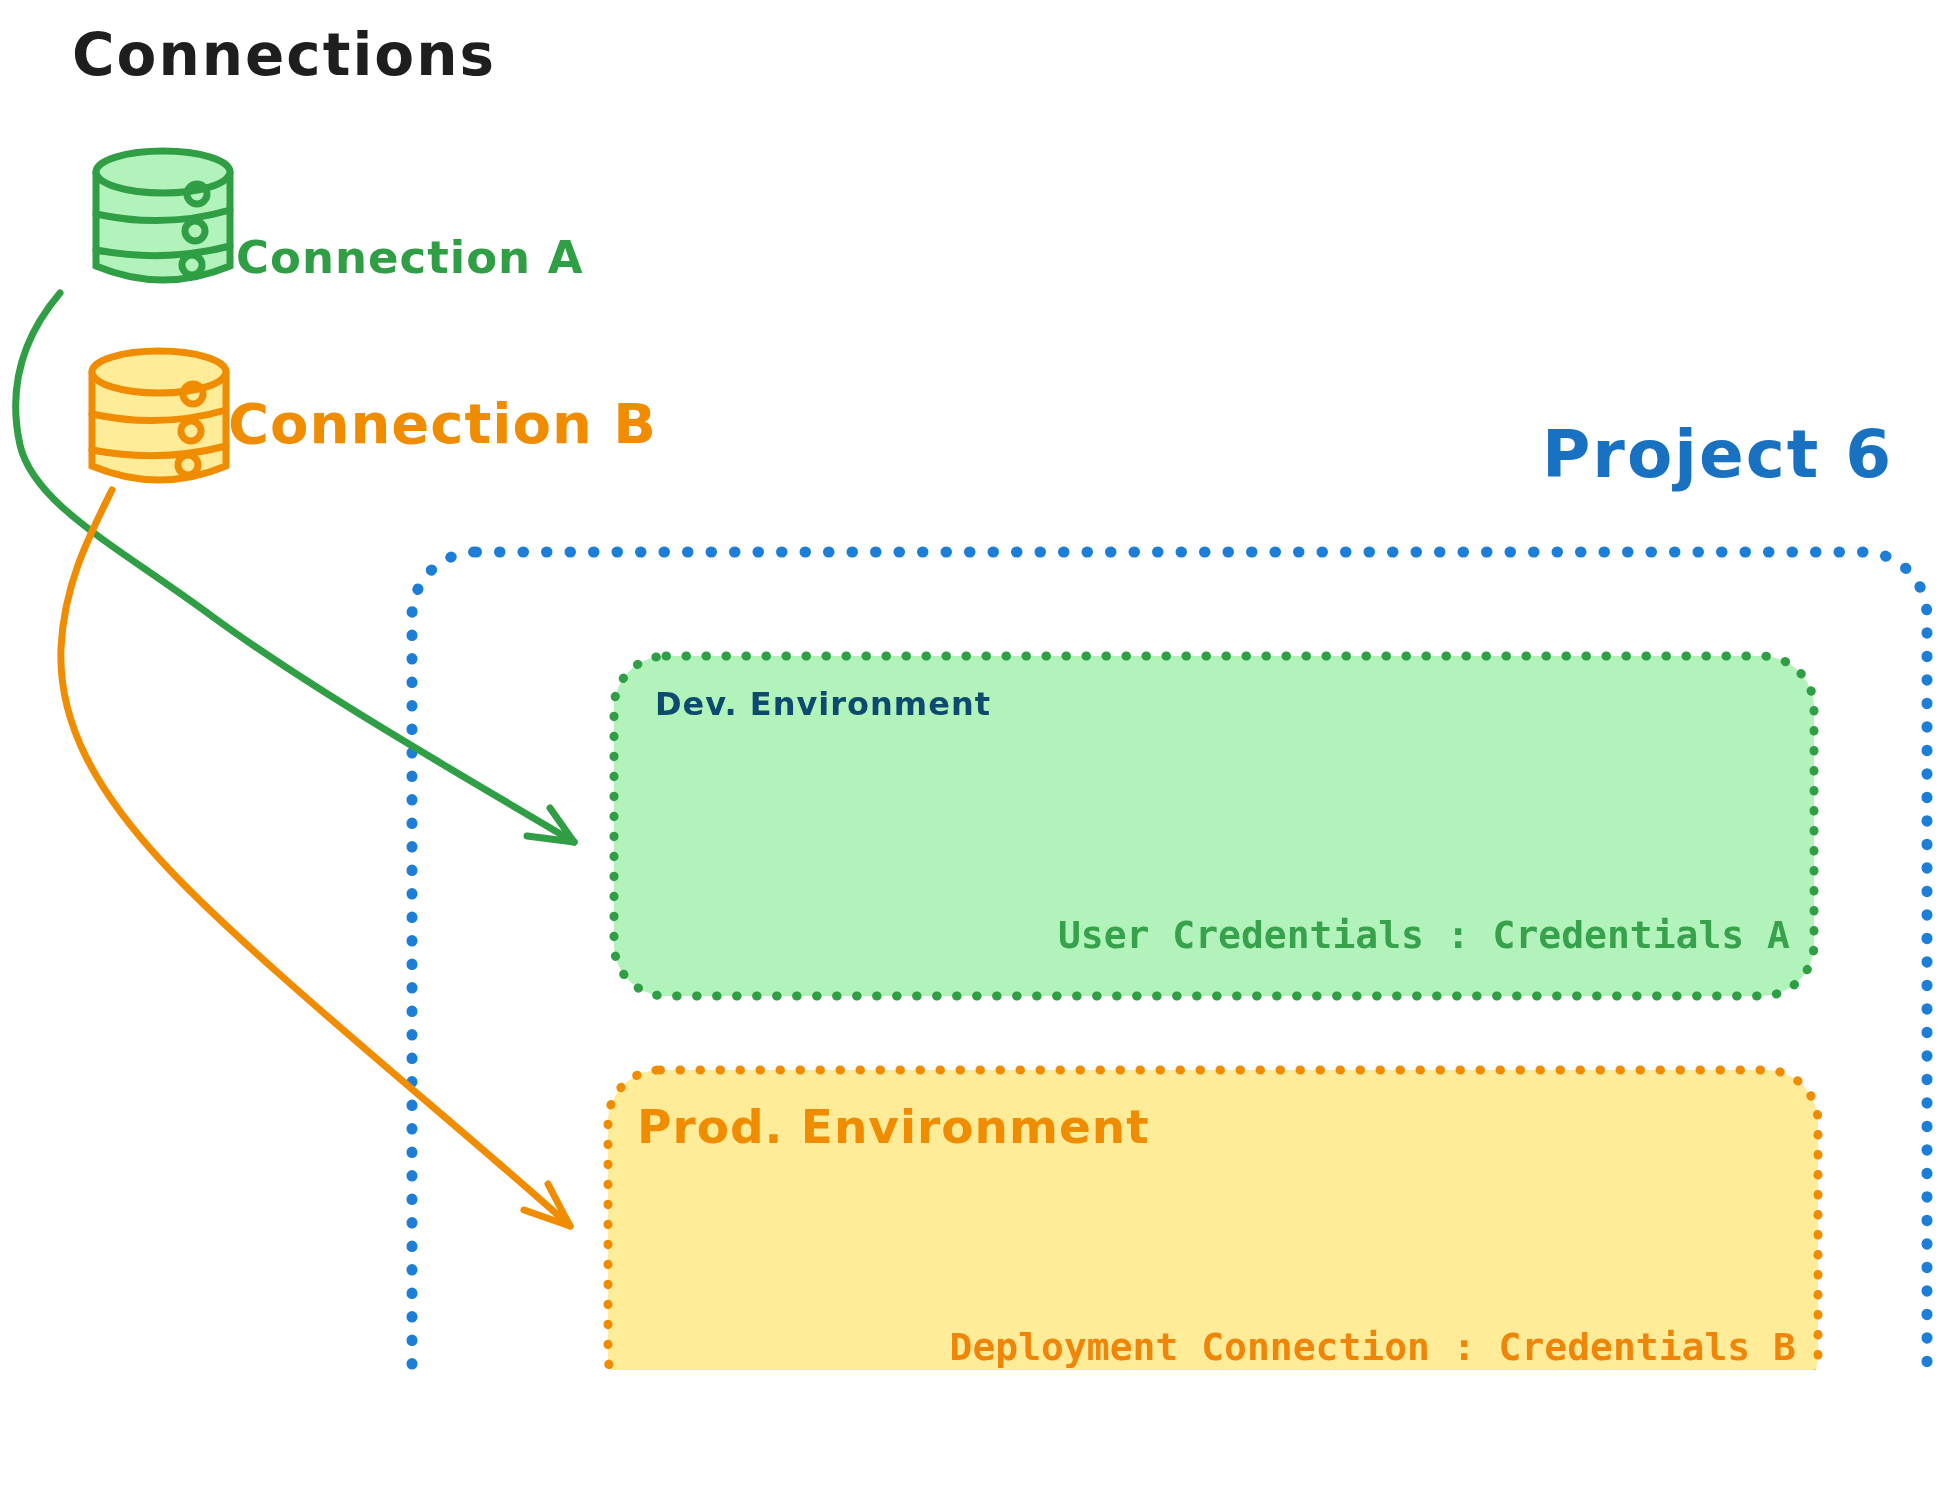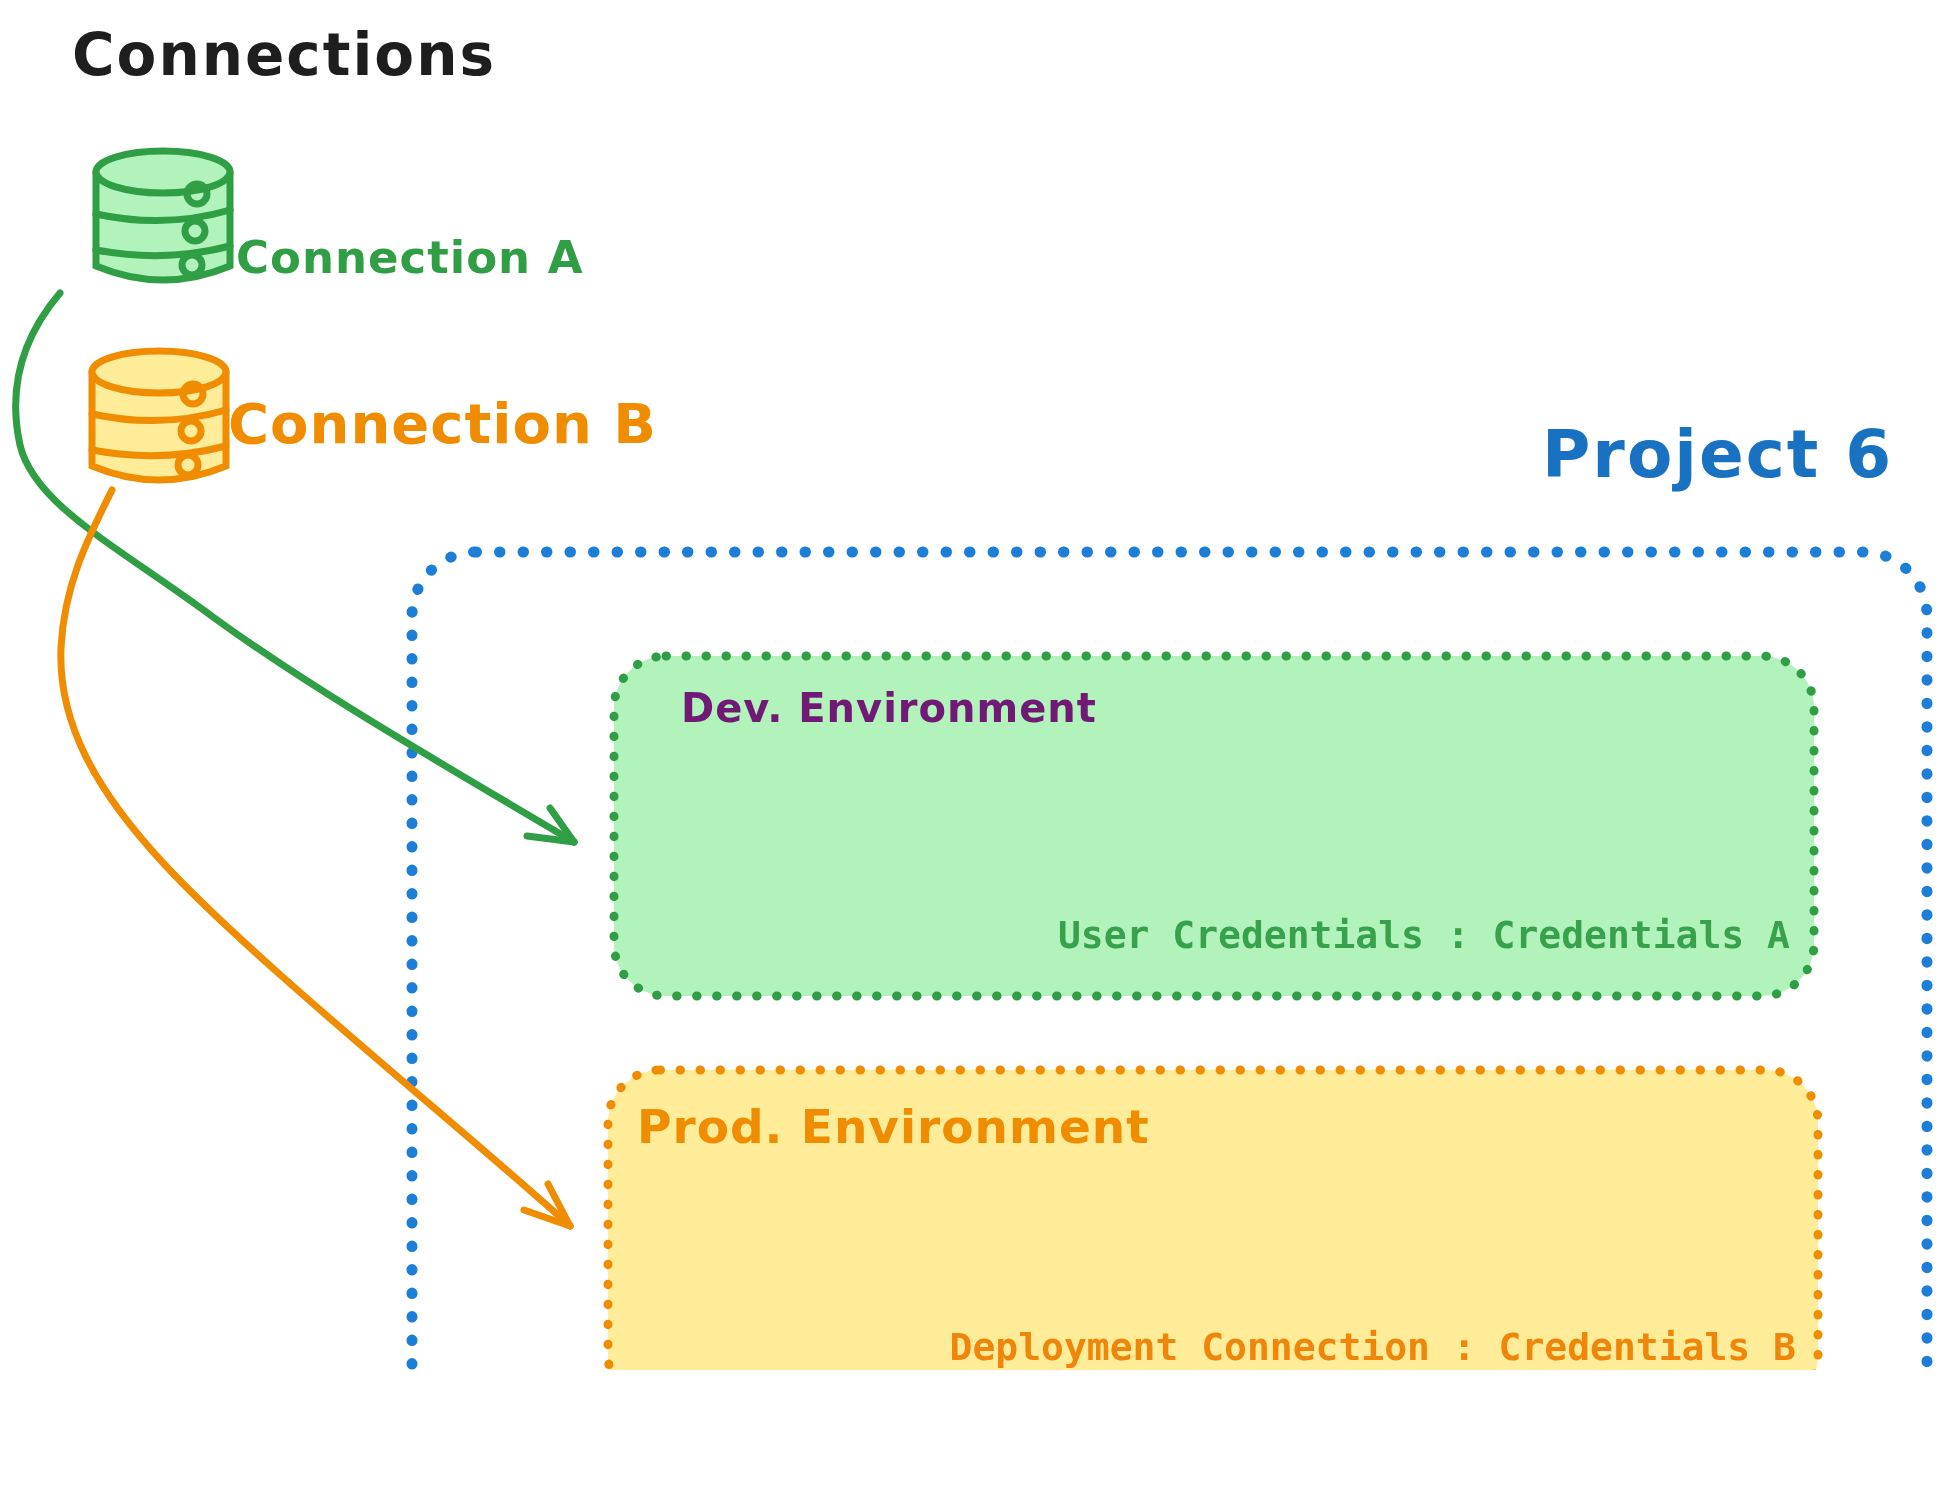--- a/index.html
+++ b/index.html
@@ -9,21 +9,21 @@
     background:#ffffff;
     overflow:hidden;
     font-family:"DejaVu Sans", sans-serif;
   }
   .layer{position:absolute;left:0;top:0;width:1948px;height:1506px;}
   .t{position:absolute;line-height:1;white-space:nowrap;font-weight:700;}
   .title{left:72px;top:26px;font-size:58px;color:#1e1e1e;letter-spacing:2px;}
   .conn-a-label{left:236px;top:190px;font-size:45px;color:#2f9e44;letter-spacing:1px;margin-top:45px;}
   .conn-b-label{left:228px;top:396px;font-size:56px;color:#f08c00;letter-spacing:1px;}
   .project-title{left:1542px;top:422px;font-size:66px;color:#1971c2;letter-spacing:2px;}
-  .dev-title{left:681px;top:688px;font-size:40px;color:#701a75;letter-spacing:1px;}
+  .dev-title{left:655px;top:688px;font-size:32px;color:#0c4a6e;letter-spacing:1px;}
   .prod-title{left:637px;top:1103px;font-size:47px;color:#f08c00;letter-spacing:1px;}
   .cred{font-family:"DejaVu Sans Mono", monospace;font-size:38px;font-weight:700;}
   .dev-cred{right:158px;top:916px;color:#37a24b;}
   .prod-cred{right:152px;top:1328px;color:#ef8509;}
 </style>
 </head>
 <body>
 
 <div class="canvas">
 

